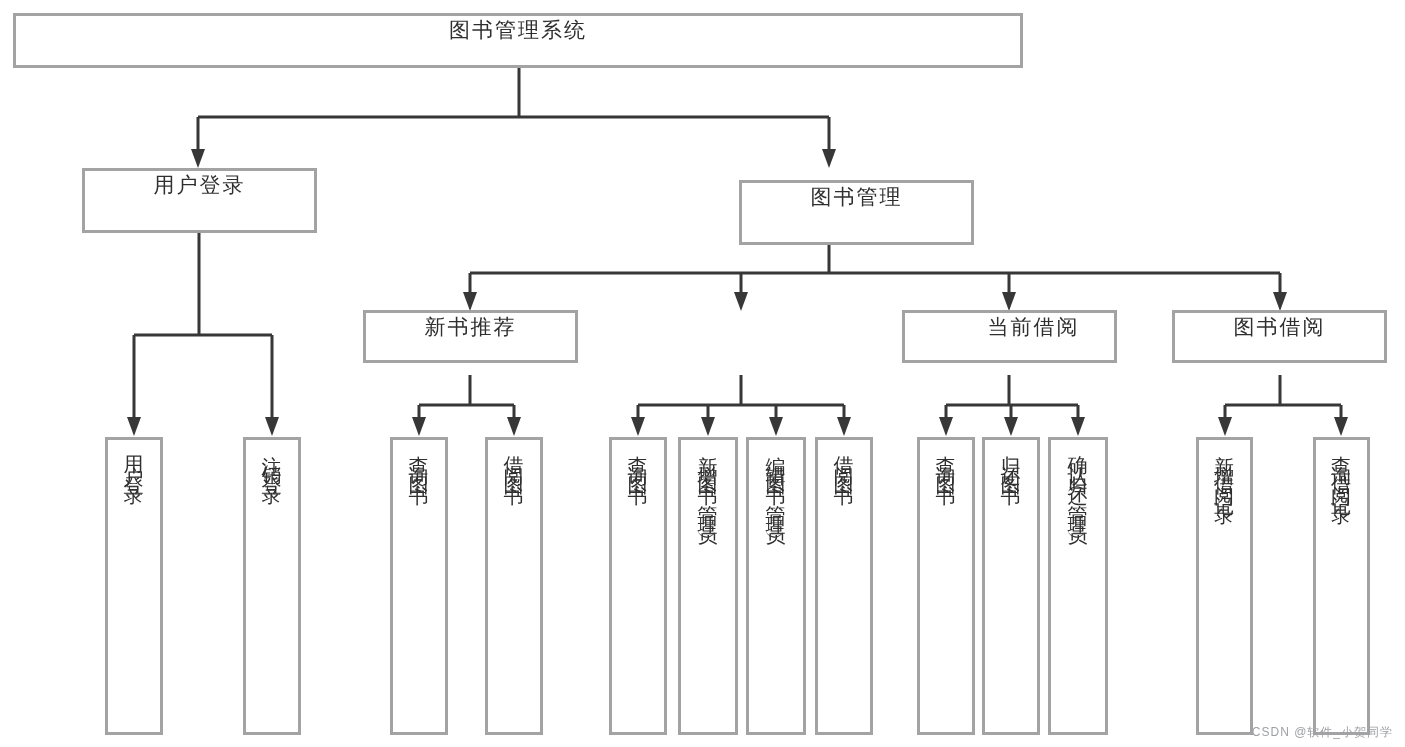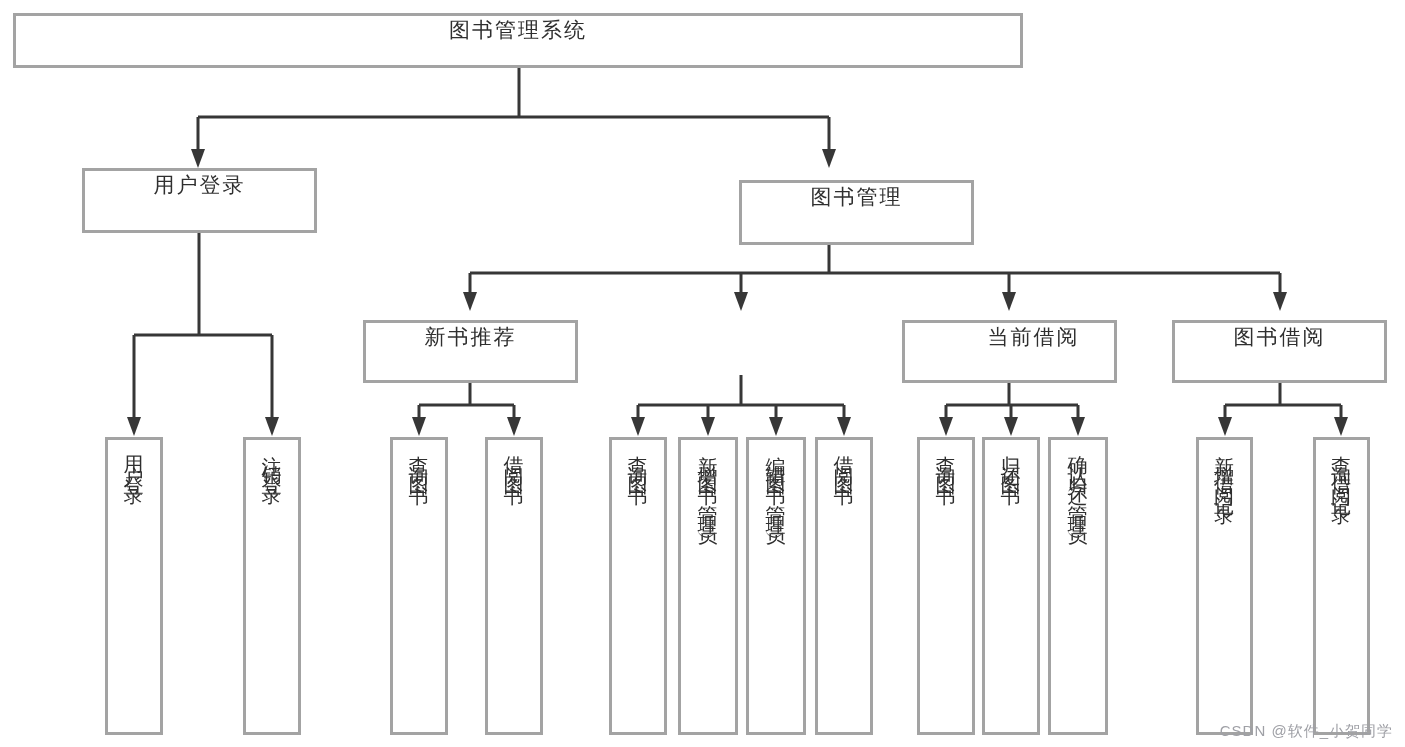--- a/index.html
+++ b/index.html
@@ -41,21 +41,21 @@
     color: #2f2f2f;
   }
   .hnode span {
     font-size: 21px;
     letter-spacing: 2px;
     white-space: nowrap;
   }
   .root  { left: 13px;  top: 13px;  width: 1010px; height: 55px; }
   .n-user-login { left: 82px;  top: 168px; width: 235px; height: 65px; }
   .n-book-mgmt  { left: 712px; top: 180px; width: 235px; height: 65px; margin-left: 27px; }
-  .l3 { top: 320px; width: 215px; height: 63px; }
+  .l3 { top: 310px; width: 215px; height: 53px; }
   .n-new-book-rec   { left: 363px; }
   .n-book-borrow    { left: 634px; }
   .n-current-borrow { left: 902px; padding-left: 48px; }
   .n-borrow-record  { left: 1172px; }
   .leaf { top: 437px; width: 58px; height: 298px; }
   .leaf span {
     writing-mode: vertical-rl;
     text-orientation: mixed;
     font-size: 20px;
     letter-spacing: 10px;
@@ -72,21 +72,21 @@
   .n-leaf-c4 { left: 815px; }
   .n-leaf-d1 { left: 917px; }
   .n-leaf-d2 { left: 982px; }
   .n-leaf-d3 { left: 1048px; width: 60px; }
   .n-leaf-e1 { left: 1196px; width: 57px; }
   .n-leaf-e2 { left: 1313px; width: 57px; }
   .watermark {
     position: absolute;
     right: 12px;
     bottom: 6px;
-    font-size: 15px;
+    font-size: 12px;
     color: #9fa0a6;
     letter-spacing: 1px;
     white-space: nowrap;
   }
 </style>
 </head>
 <body>
 
 <div class="stage">
 

